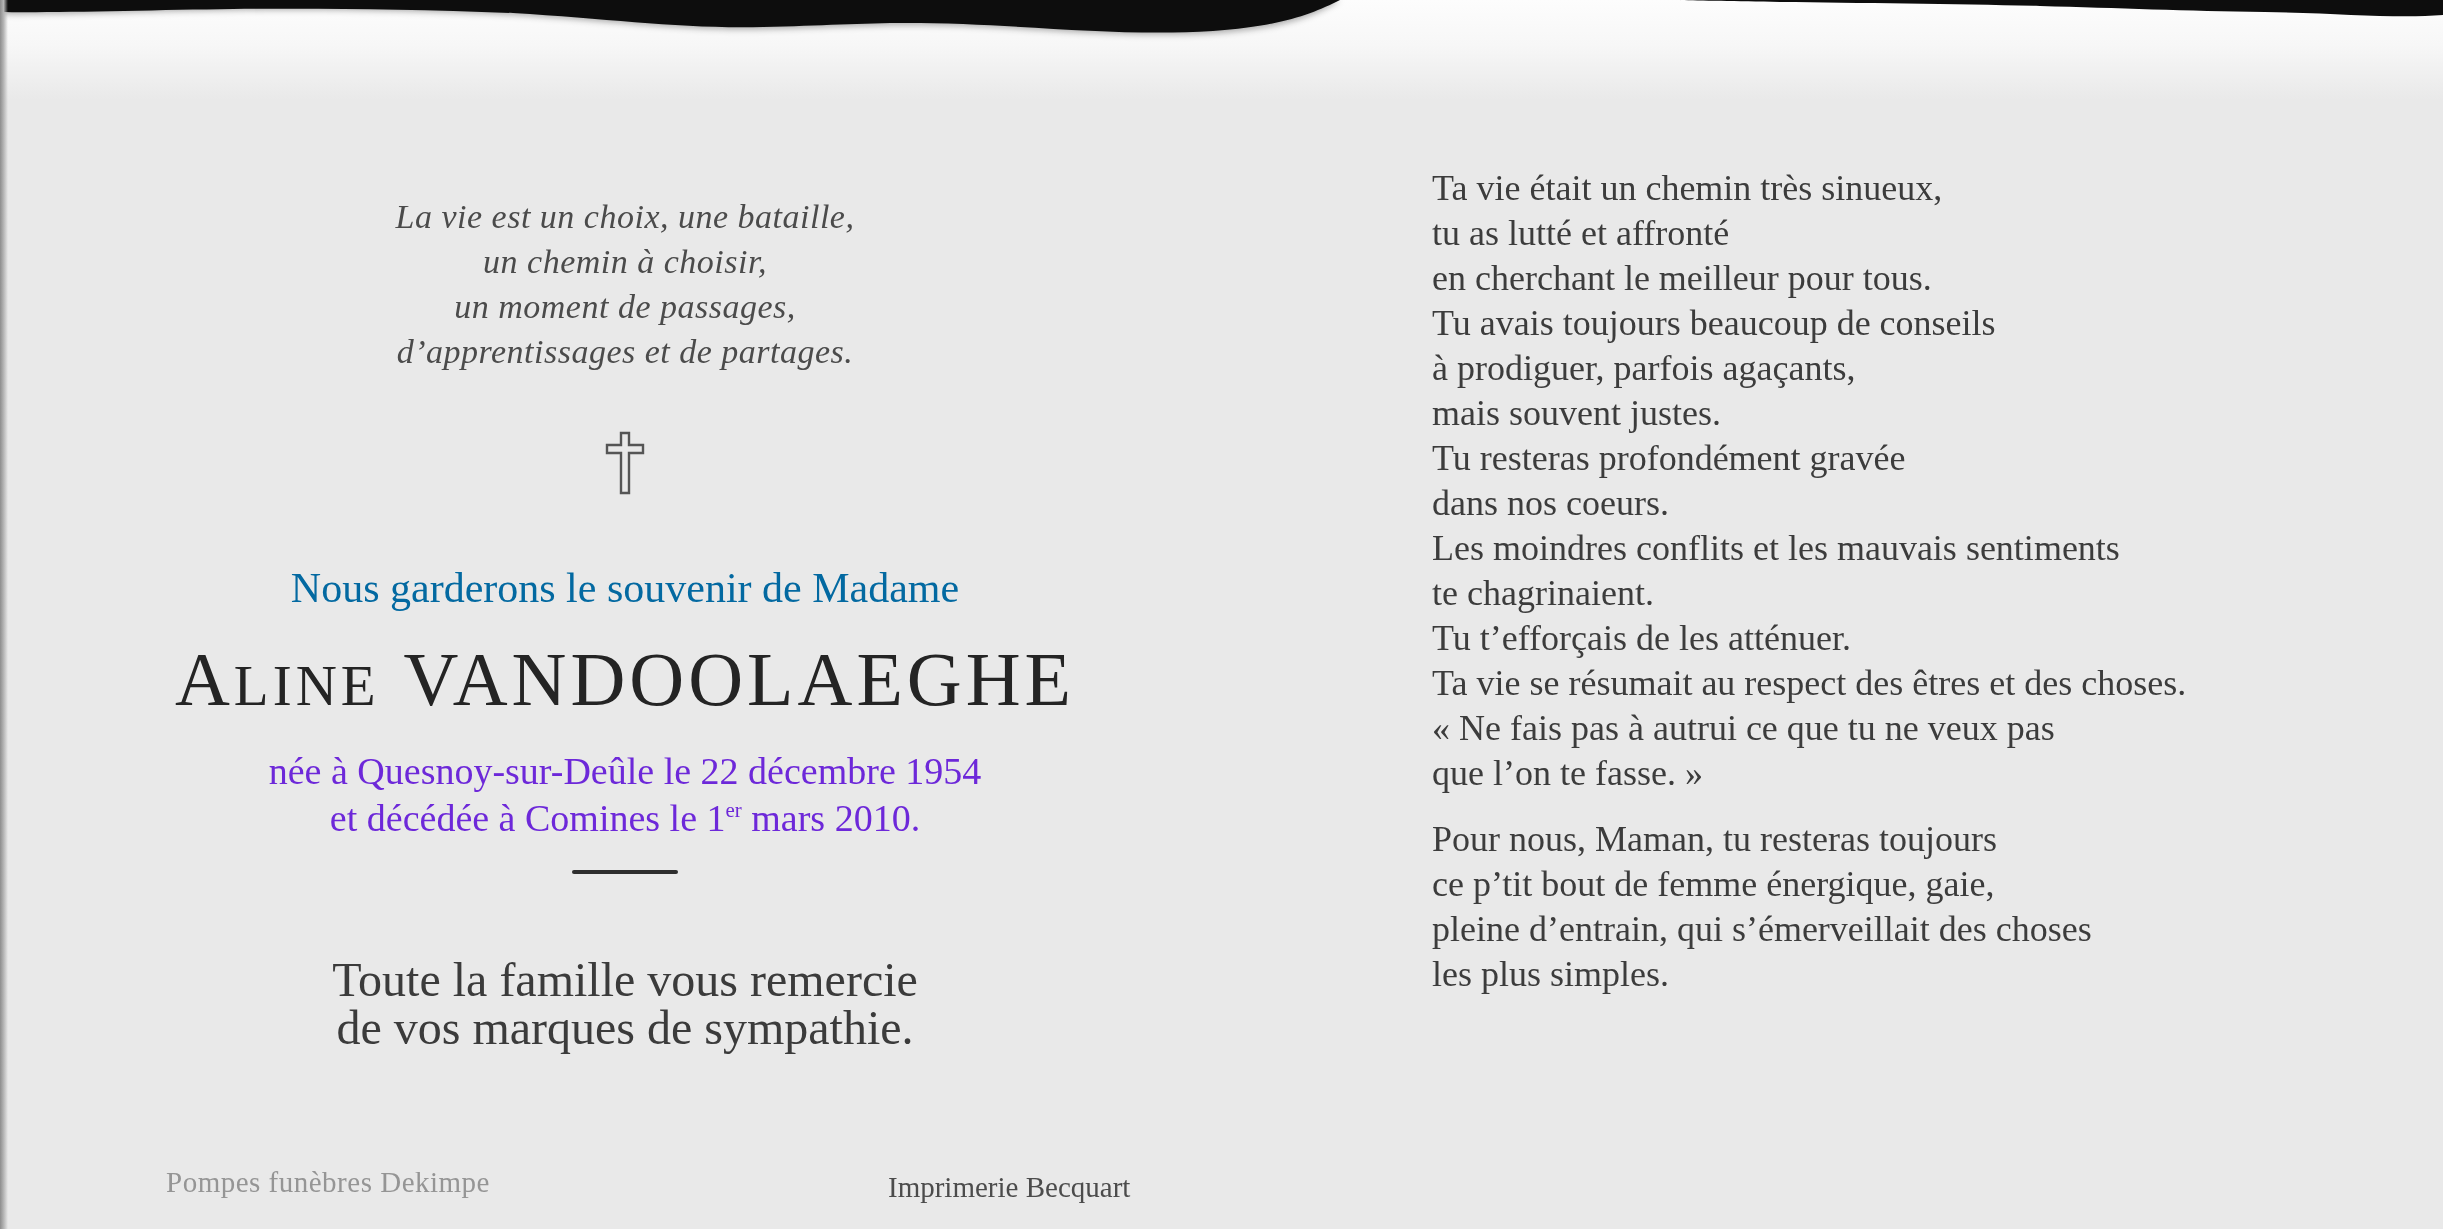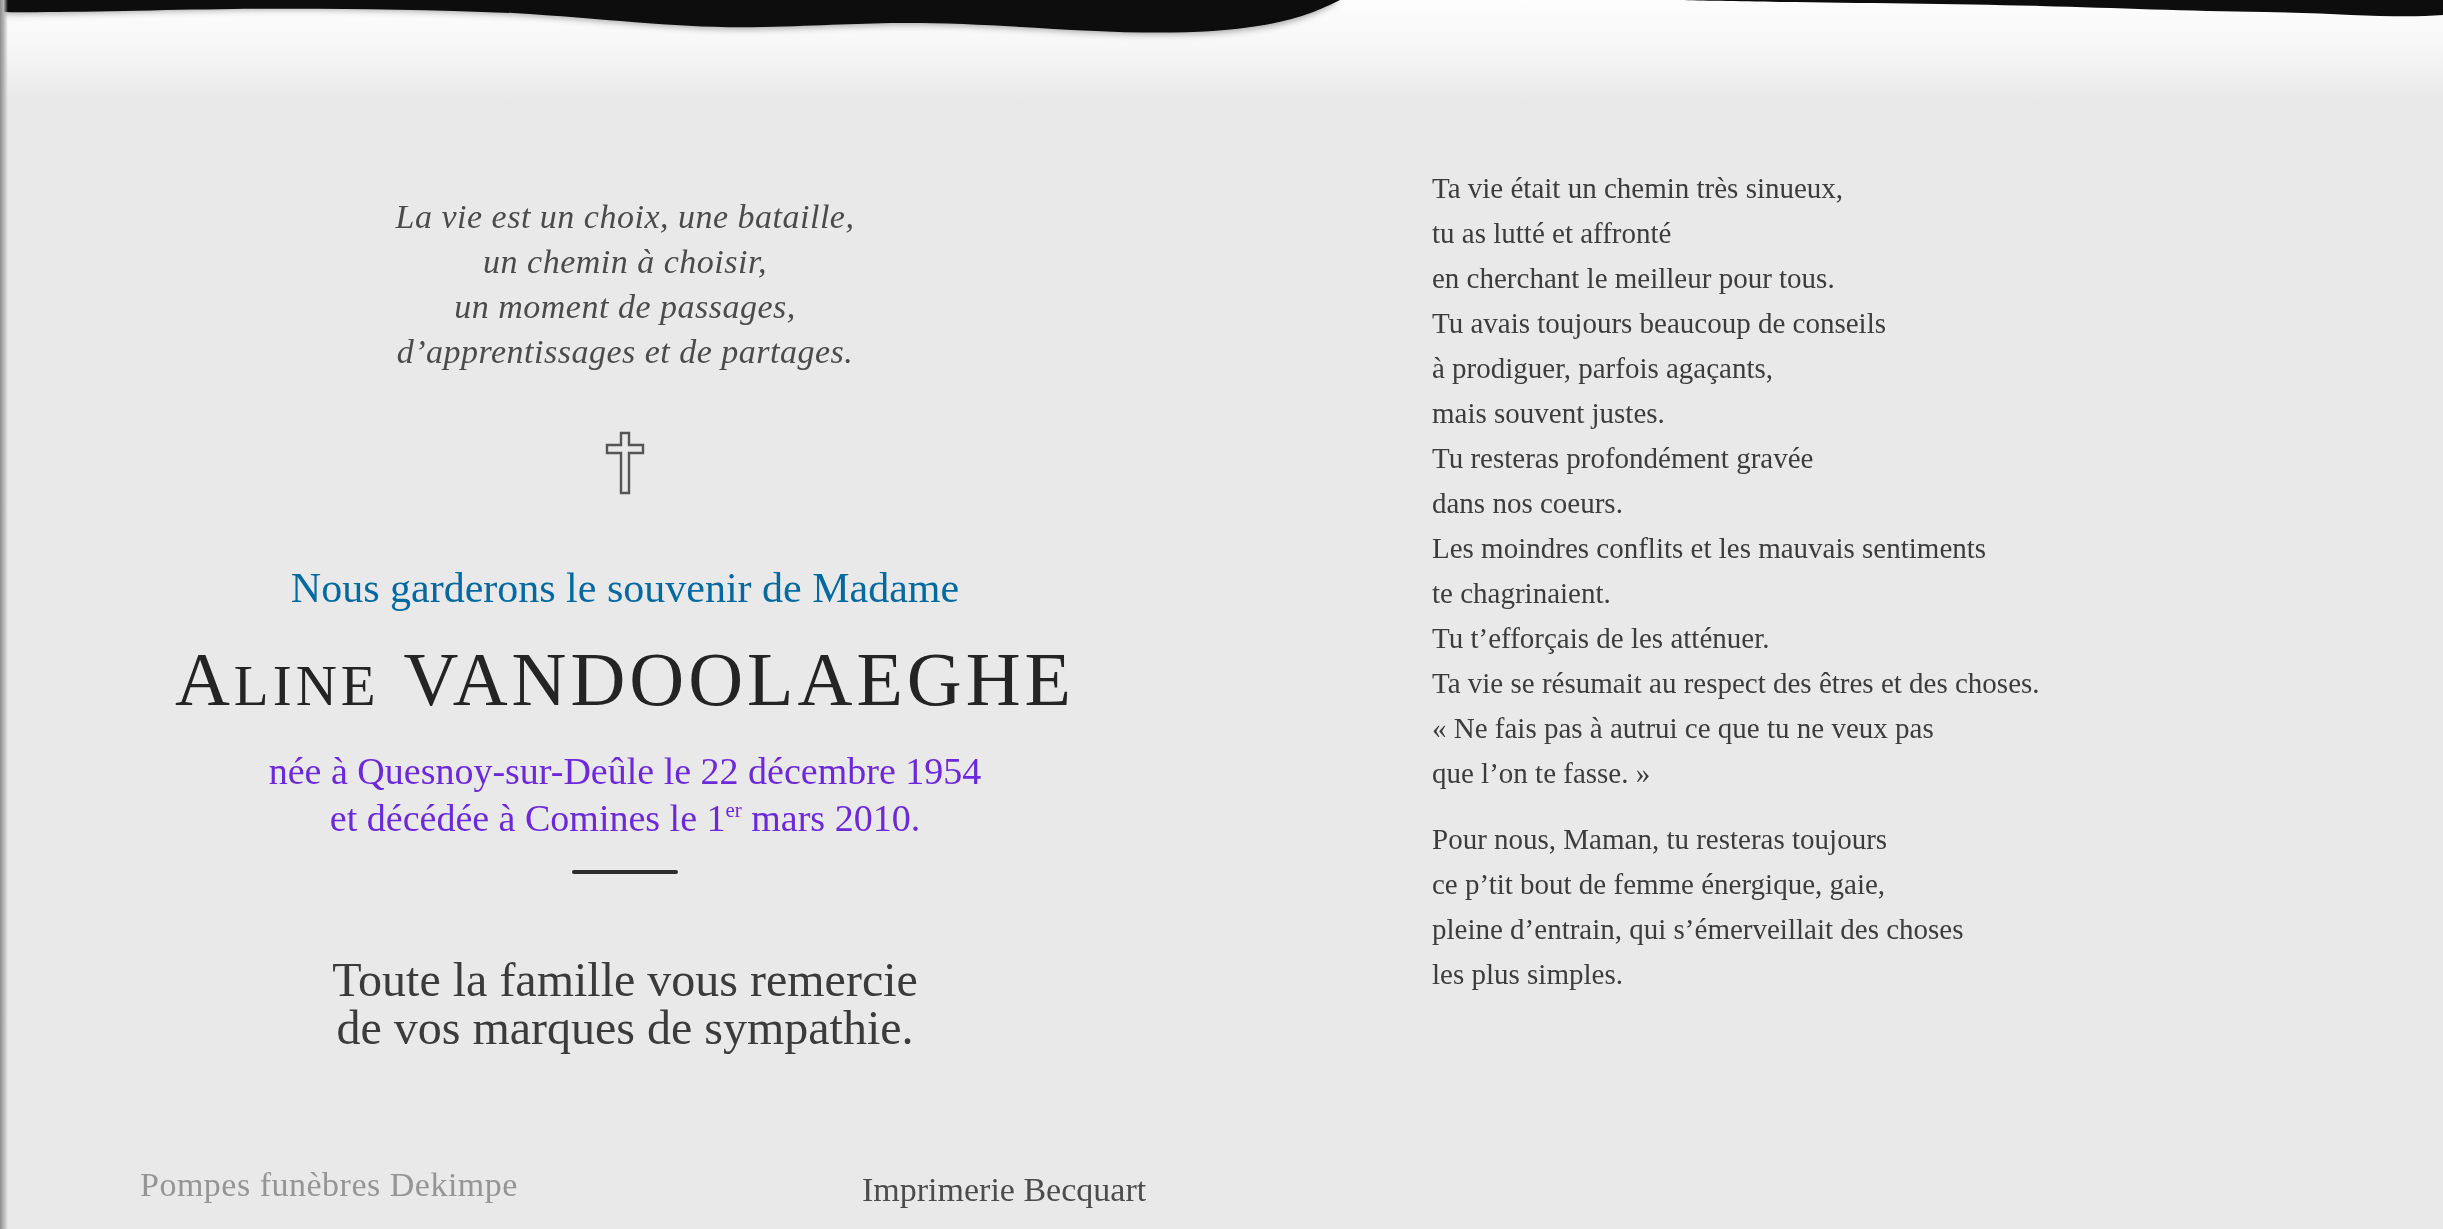--- a/index.html
+++ b/index.html
@@ -54,27 +54,27 @@
   .rule {
     top: 870px; left: 0; right: 0;
     width: 106px; height: 4px;
     margin: 0 auto;
     background: #2e2e2e;
     border-radius: 2px;
   }
 
   .thanks { top: 956px; font-size: 48px; line-height: 48px; color: #3b3b3b; }
 
-  .credit { position: absolute; font-size: 34px; white-space: nowrap; }
+  .credit { position: absolute; font-size: 29px; white-space: nowrap; margin-left: 26px; }
   .credit-funeral { left: 140px; top: 1166px; color: #959595; letter-spacing: 0.5px; }
   .credit-printer { left: 862px; top: 1171px; color: #4c4c4c; }
 
   
   .right-page { position: absolute; left: 1432px; top: 166px; width: 1005px; }
-  .tribute, .closing { font-size: 29px; line-height: 45px; color: #3c3c3c; }
+  .tribute, .closing { font-size: 36px; line-height: 45px; color: #3c3c3c; }
   .closing { margin-top: 21px; }
   .text-line { white-space: nowrap; }
 </style>
 </head>
 <body>
 
 <div class="top-glow"></div>
 <svg class="top-band" width="2443" height="70" viewBox="0 0 2443 70" aria-hidden="true">
   <g class="blur-soft" fill="#0d0d0d">
     <path d="M0,0 H1340 C1315,16 1285,28 1215,33 C1135,38 1060,30 965,26

